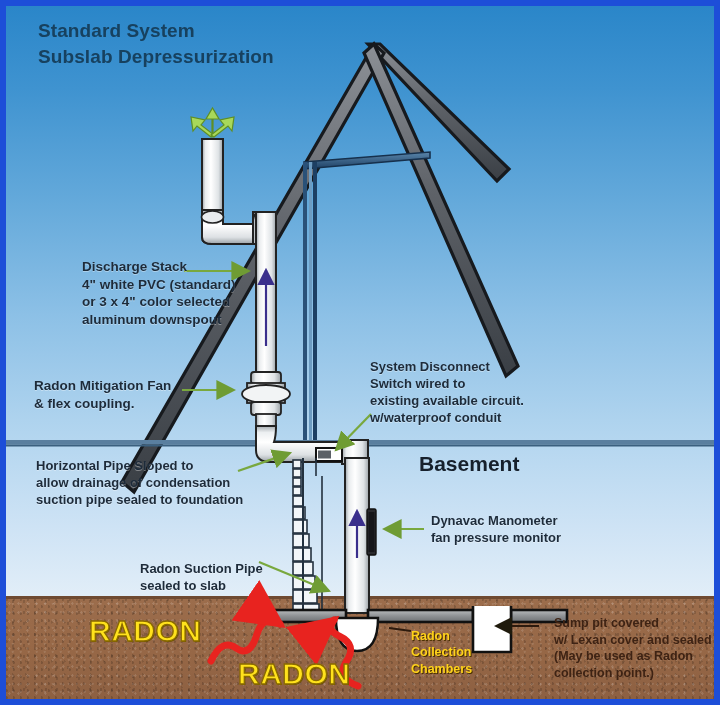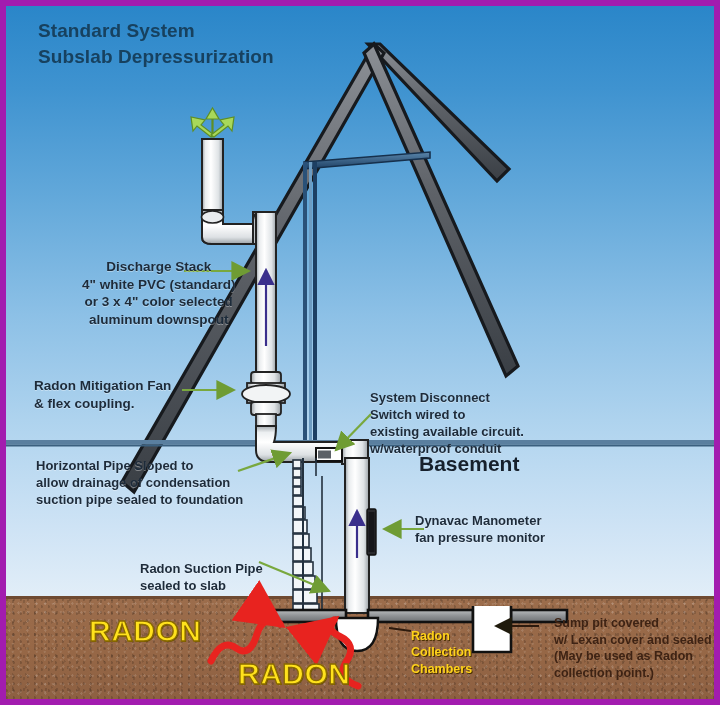--- a/index.html
+++ b/index.html
@@ -1,18 +1,18 @@
 <!DOCTYPE html>
 <html><head>
 <meta charset="utf-8">
 <style>
   html,body{margin:0;padding:0;background:#000;}
   body{width:720px;height:705px;overflow:hidden;
        font-family:"Liberation Sans",sans-serif;}
-  #frame{position:relative;width:720px;height:705px;background:#a21caf;overflow:hidden;}
+  #frame{position:relative;width:720px;height:705px;background:#1d4ed8;overflow:hidden;}
   #stage{position:absolute;left:6px;top:6px;width:708px;height:693px;overflow:hidden;background:#bcd9ee;}
   #sky{position:absolute;left:0;top:0;width:708px;height:592px;
        background:linear-gradient(to bottom,#2a86c9 0%,#3f93d0 14%,#62a8da 32%,#8cc0e6 52%,#b2d5ef 72%,#cee3f5 88%,#e2eef8 100%);}
   #ground{position:absolute;left:0;top:592px;width:708px;height:101px;
       background:
        radial-gradient(circle at 12% 22%, rgba(0,0,0,.17) 0 1.1px, transparent 1.3px),
        radial-gradient(circle at 37% 61%, rgba(255,255,255,.13) 0 1.1px, transparent 1.3px),
        radial-gradient(circle at 63% 31%, rgba(0,0,0,.14) 0 1.2px, transparent 1.4px),
        radial-gradient(circle at 82% 74%, rgba(255,255,255,.11) 0 1px, transparent 1.2px),
        radial-gradient(circle at 52% 88%, rgba(0,0,0,.12) 0 1px, transparent 1.2px),
@@ -218,43 +218,43 @@
 
       <g stroke="#2d1a0d" stroke-width="2" fill="none">
         <line x1="533" y1="620" x2="490" y2="620" marker-end="url(#arB)"></line>
         <path d="M405,625 L383,622"></path>
       </g>
     </svg>
 
     <div class="title" style="left:32px;top:12px;font-size:19px;">Standard System
 Subslab Depressurization</div>
 
-    <div class="lbl" style="left:76px;top:252px;font-size:13.5px;text-align:center;">Discharge Stack
+    <div class="lbl" style="left:76px;top:252px;font-size:13.5px;">Discharge Stack
 4" white PVC (standard)
 or 3 x 4" color selected
 aluminum downspout</div>
 
     <div class="lbl" style="left:28px;top:371px;font-size:13.5px;">Radon Mitigation Fan
 &amp; flex coupling.</div>
 
     <div class="lbl" style="left:30px;top:452px;font-size:13px;">Horizontal Pipe Sloped to
 allow drainage of condensation
 suction pipe sealed to foundation</div>
 
     <div class="lbl" style="left:134px;top:535px;font-size:13px;margin-top:20px;">Radon Suction Pipe
 sealed to slab</div>
 
-    <div class="lbl" style="left:364px;top:353px;font-size:13px;margin-top:31px;">System Disconnect
+    <div class="lbl" style="left:364px;top:353px;font-size:13px;">System Disconnect
 Switch wired to
 existing available circuit.
 w/waterproof conduit</div>
 
     <div class="basement" style="left:413px;top:446px;">Basement</div>
 
-    <div class="lbl" style="left:409px;top:507px;font-size:13px;">Dynavac Manometer
+    <div class="lbl" style="left:425px;top:507px;font-size:13px;">Dynavac Manometer
 fan pressure monitor</div>
 
     <div class="lblbrown" style="left:536px;top:609px;">Sump pit covered
 w/ Lexan cover and sealed
 (May be used as Radon
 collection point.)</div>
 
     <div class="chamlbl" style="left:405px;top:622px;">Radon
 Collection
 Chambers</div>

